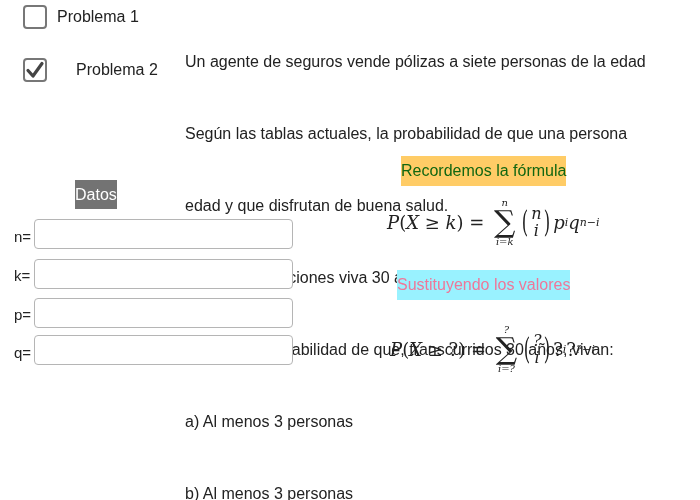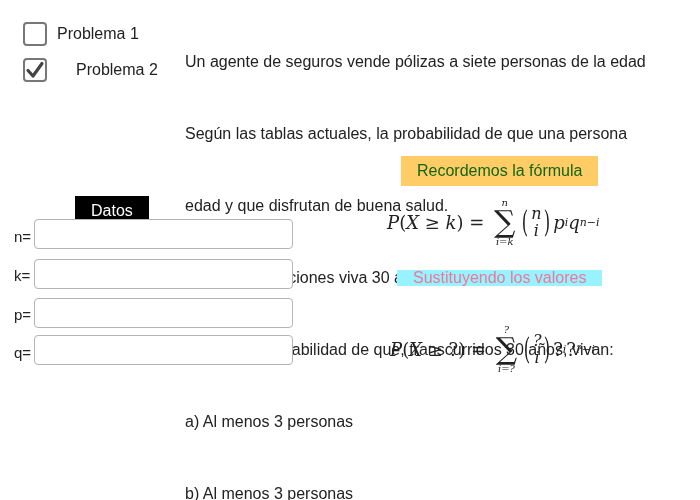--- a/index.html
+++ b/index.html
@@ -4,39 +4,39 @@
 <style>
   html, body { margin:0; padding:0; }
   body { width:700px; height:500px; background:#ffffff; position:relative; overflow:hidden;
          font-family:"Liberation Sans", sans-serif; color:#222; }
   .cb-row { position:absolute; left:23px; display:flex; align-items:center; cursor:pointer; }
   .cb { width:24px; height:24px; border:2px solid #777; border-radius:4px; box-sizing:border-box;
         background:#fff; display:flex; align-items:center; justify-content:center; }
   .cb svg { width:20px; height:20px; }
   .cb-label { margin-left:10px; font-size:16px; color:#222; }
   .problem { position:absolute; left:185px; top:2px; font-size:16px; line-height:24px; color:#222; white-space:pre; }
-  .badge { position:absolute; font-size:16px; padding:0 16px; display:flex; align-items:center; }
+  .badge { position:absolute; font-size:16px; padding:0 0; display:flex; align-items:center; }
   .field-label { position:absolute; left:14px; font-size:15px; color:#222; }
   .field { position:absolute; left:34px; width:259px; height:30px; box-sizing:border-box;
            border:1.5px solid #b5b5b5; border-radius:4px; background:#fff; outline:none;
            font-family:"Liberation Sans", sans-serif; font-size:15px; padding:0 6px; }
   .math { position:absolute; font-family:"DejaVu Serif", serif; color:#222; }
   .it { font-style:italic; }
   .sum-wrap { display:inline-flex; flex-direction:column; align-items:center; vertical-align:middle; margin:0 4px; }
   .sum-wrap .lim { font-size:10px; font-style:italic; line-height:11px; }
   .sum-wrap .sig { font-size:30px; line-height:28px; }
   .binom { display:inline-flex; align-items:center; vertical-align:middle; }
   .binom .par { font-size:30px; font-weight:100; line-height:30px; transform:scaleX(0.55); }
   .binom .stack { display:inline-flex; flex-direction:column; align-items:center; font-size:16px; line-height:17px; font-style:italic; }
   sup { font-size:11px; }
 </style>
 </head>
 <body>
 
-<div class="cb-row" style="top:22px;text-align:center;">
+<div class="cb-row" style="top:5px;text-align:center;">
   <div class="cb"></div>
   <span class="cb-label">Problema 1</span>
 </div>
 <div class="cb-row" style="top:58px;gap:19px;">
   <div class="cb">
     <svg viewBox="0 0 20 20">
       <path d="M3 10.5 L8 16 L17 3.5" stroke="#444" stroke-width="3.2" fill="none" stroke-linecap="round" stroke-linejoin="round"></path>
     </svg>
   </div>
   <span class="cb-label">Problema 2</span>
@@ -46,27 +46,27 @@
   <div>Un agente de seguros vende pólizas a siete personas de la edad</div>
   <div>Según las tablas actuales, la probabilidad de que una persona</div>
   <div>edad y que disfrutan de buena salud.</div>
   <div>en estas condiciones viva 30 años o más es 2/3.</div>
   <div>Hállese la probabilidad de que, transcurridos 30 años, vivan:</div>
   <div>a) Al menos 3 personas</div>
   <div>b) Al menos 3 personas</div>
   
 </div>
 
-<div class="badge" style="left:75px; top:180px; height:29px; background:#000000; color:#fff;margin-top:16px;">
+<div class="badge" style="left:75px; top:180px; height:29px; background:#737373; color:#fff;">
   <span>Datos</span>
 </div>
 <div class="badge" style="left:401px; top:156px; height:30px; background:#ffcc66; color:#116611;">
   <span>Recordemos la fórmula</span>
 </div>
-<div class="badge" style="left:397px; top:270px; height:16px; background:#99f2ff; color:#ee7799;">
+<div class="badge" style="left:397px; top:270px; height:30px; background:#99f2ff; color:#ee7799;">
   <span>Sustituyendo los valores</span>
 </div>
 
 <span class="field-label" style="top:228px;">n=</span>
 <input class="field" style="top: 219px;" value="">
 <span class="field-label" style="top:267px;">k=</span>
 <input class="field" style="top: 259px;" value="">
 <span class="field-label" style="top:306px;">p=</span>
 <input class="field" style="top: 298px;" value="">
 <span class="field-label" style="top:344px;">q=</span>

